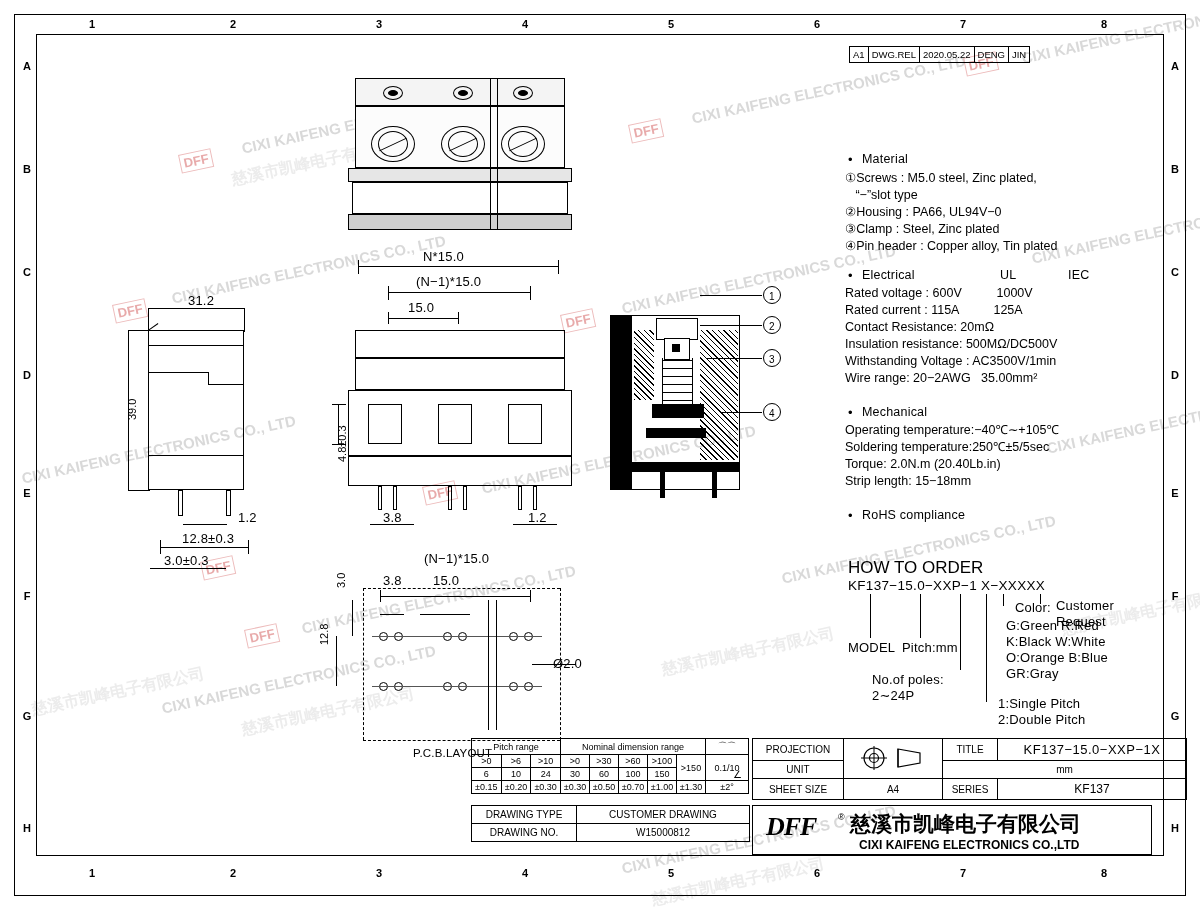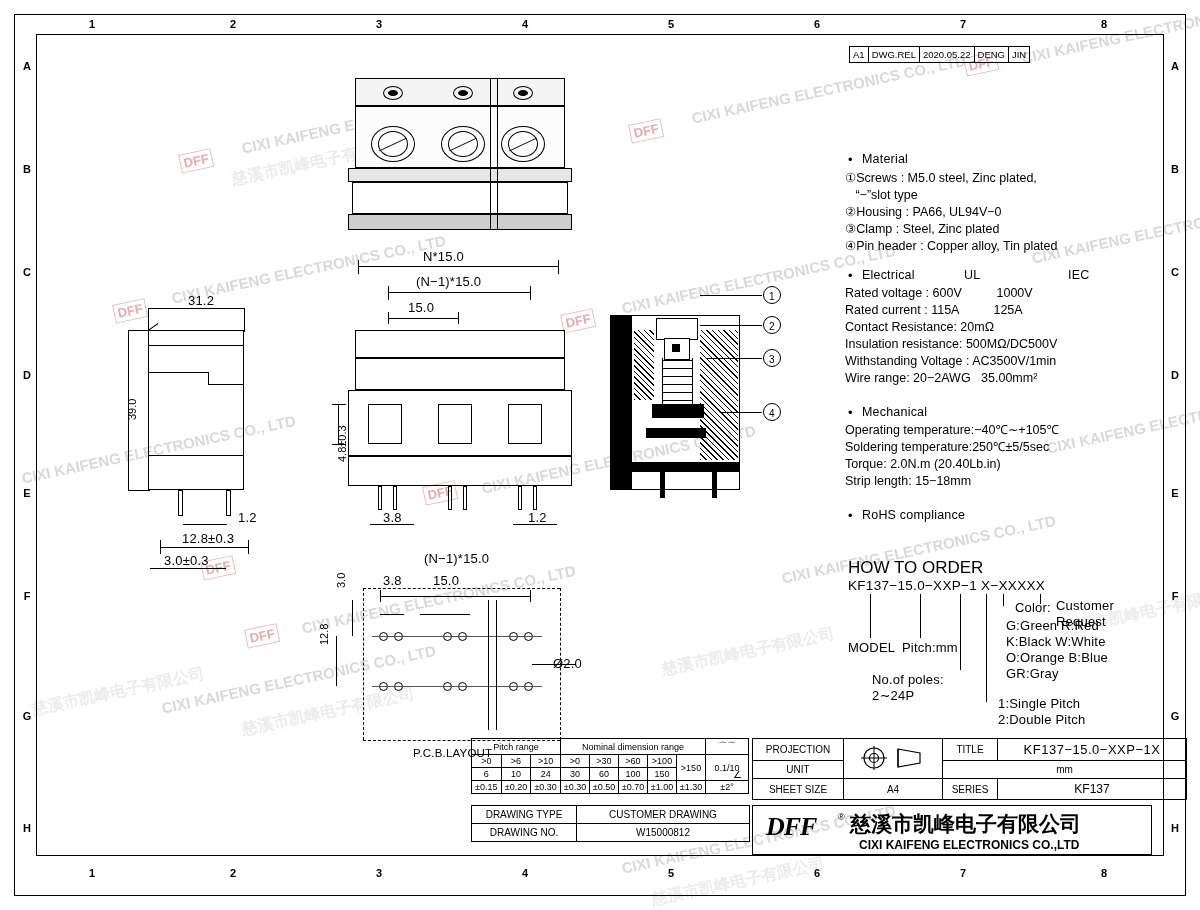--- a/index.html
+++ b/index.html
@@ -456,21 +456,21 @@
     <div class="dtext" style="left:848px; top:152px; font-size:13px;">•</div>
     <div class="dtext" style="left:862px; top:152px; font-size:12.5px;">Material</div>
     <div class="spec" style="top:170px;">①Screws : M5.0 steel, Zinc plated,</div>
     <div class="spec" style="top:187px;">   “−”slot type</div>
     <div class="spec" style="top:204px;">②Housing : PA66, UL94V−0</div>
     <div class="spec" style="top:221px;">③Clamp : Steel, Zinc plated</div>
     <div class="spec" style="top:238px;">④Pin header : Copper alloy, Tin plated</div>
 
     <div class="dtext" style="left:848px; top:268px; font-size:13px;">•</div>
     <div class="dtext" style="left:862px; top:268px; font-size:12.5px;">Electrical</div>
-    <div class="dtext" style="left:964px; top:268px; font-size:12.5px;text-align:right;">UL</div>
+    <div class="dtext" style="left:1000px; top:268px; font-size:12.5px;text-align:right;">UL</div>
     <div class="dtext" style="left:1068px; top:268px; font-size:12.5px;">IEC</div>
     <div class="spec" style="top:285px;">Rated voltage : 600V          1000V</div>
     <div class="spec" style="top:302px;">Rated current : 115A          125A</div>
     <div class="spec" style="top:319px;">Contact Resistance: 20mΩ</div>
     <div class="spec" style="top:336px;">Insulation resistance: 500MΩ/DC500V</div>
     <div class="spec" style="top:353px;">Withstanding Voltage : AC3500V/1min</div>
     <div class="spec" style="top:370px;">Wire range: 20−2AWG   35.00mm²</div>
 
     <div class="dtext" style="left:848px; top:405px; font-size:13px;">•</div>
     <div class="dtext" style="left:862px; top:405px; font-size:12.5px;">Mechanical</div>

